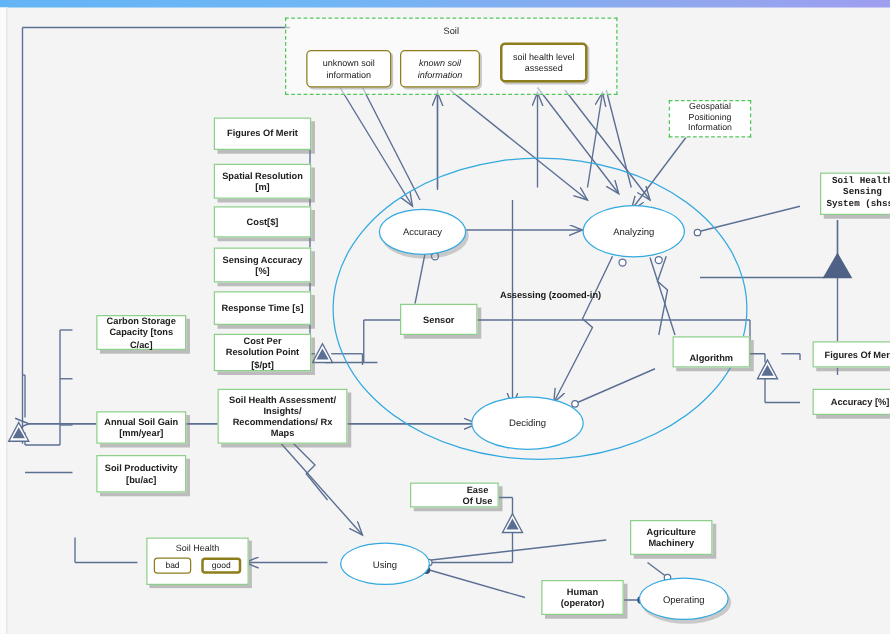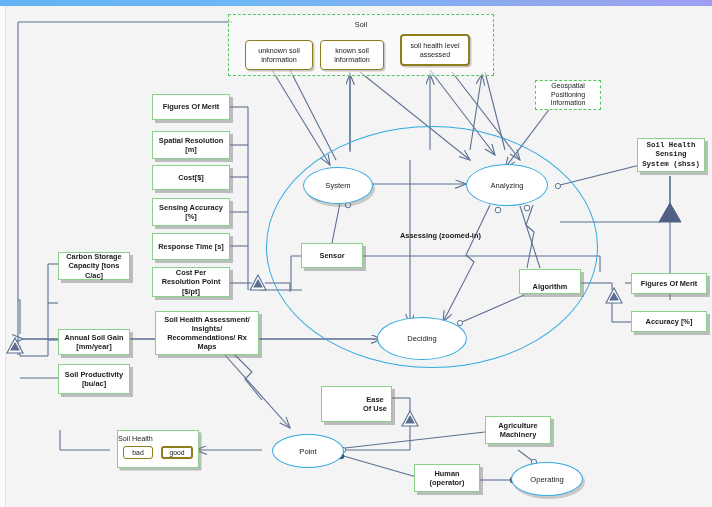--- a/index.html
+++ b/index.html
@@ -19,20 +19,21 @@
 
   svg.lay{position:absolute;left:0;top:0;width:712px;height:507px;overflow:visible;}
 
   
   .node{position:absolute;box-sizing:border-box;display:flex;align-items:center;justify-content:center;text-align:center;}
   .gbox{
     background:#ffffff;border:1.5px solid #8ed08b;
     box-shadow:3px 3px 0 0 rgba(120,120,120,.45);
     color:#202020;font-size:7.4px;line-height:9.2px;font-weight:bold;
     padding:2px 3px;
+    margin-left:19px;
   }
   .goldbox{
     background:#ffffff;border:1.6px solid #8d7d1c;border-radius:4px;
     color:#202020;font-size:7.2px;line-height:9px;
     box-shadow:1.5px 1.5px 0 0 rgba(150,150,150,.5);
     padding:2px 3px;
   }
   .goldsmall{
     background:#ffffff;border:1.3px solid #8d7d1c;border-radius:3px;
     color:#202020;font-size:6.8px;line-height:8px;padding:1px 2px;
@@ -54,21 +55,21 @@
   .ellipse.flat{box-shadow:2px 3px 0 0 rgba(110,110,110,.30);}
   .bigellipse{
     position:absolute;border:1.6px solid #33a9e0;border-radius:50%;
     background:transparent;
   }
   .freetext{position:absolute;font-size:7.4px;color:#181818;font-weight:bold;white-space:nowrap;}
   .soilhealthbox{
     position:absolute;background:#ffffff;border:1.5px solid #8ed08b;
     box-shadow:2.5px 2.5px 0 0 rgba(120,120,120,.45);
   }
-  .shb-title{position:absolute;left:0;right:0;top:3px;font-size:7.2px;color:#1c1c1c;}
+  .shb-title{position:absolute;left:0;right:0;top:3px;text-align:center;font-size:7.2px;color:#1c1c1c;}
 </style>
 </head>
 <body>
 
 <div id="stage">
 
   <div class="topbar"></div>
   <div class="leftedge"></div>
 
   <svg class="lay" viewBox="0 0 712 507">
@@ -220,21 +221,21 @@
   </svg>
 
   <div class="bigellipse" style="left:266px;top:126px;width:330px;height:240px;"></div>
 
   <div class="node greenpkg" style="left:228px;top:14px;width:266px;height:62px;">
     <span class="greenpkg-lbl">Soil</span>
   </div>
   <div class="node goldbox" style="left:245px;top:40px;width:68px;height:30px;">
     <span>unknown soil information</span>
   </div>
-  <div class="node goldbox" style="left:320px;top:40px;width:64px;height:30px;">
+  <div class="node goldbox" style="left:320px;top:40px;width:64px;height:30px;font-style:italic;">
     <span>known soil information</span>
   </div>
   <div class="node goldbox" style="left:400px;top:34px;width:70px;height:32px;border-width:2.2px;">
     <span>soil health level assessed</span>
   </div>
 
   <div class="node gbox" style="left:152px;top:94px;width:78px;height:26px;">
     <span>Figures Of Merit</span>
   </div>
   <div class="node gbox" style="left:152px;top:165px;width:78px;height:25px;">
@@ -284,42 +285,42 @@
     <span>Soil Health Sensing System (shss)</span>
   </div>
   <div class="node gbox" style="left:631px;top:273px;width:76px;height:21px;">
     <span>Figures Of Merit</span>
   </div>
   <div class="node gbox" style="left:631px;top:311px;width:76px;height:21px;">
     <span>Accuracy [%]</span>
   </div>
 
   <div class="node ellipse" style="left:303px;top:167px;width:70px;height:37px;">
-    <span>System</span>
+    <span>Accuracy</span>
   </div>
   <div class="node ellipse flat" style="left:466px;top:164px;width:82px;height:42px;box-shadow:none;">
     <span>Analyzing</span>
   </div>
   <div class="node ellipse flat" style="left:377px;top:317px;width:90px;height:43px;box-shadow:none;">
     <span>Deciding</span>
   </div>
   <div class="node ellipse flat" style="left:272px;top:434px;width:72px;height:34px;box-shadow:none;">
-    <span>Point</span>
+    <span>Using</span>
   </div>
   <div class="node ellipse" style="left:511px;top:462px;width:72px;height:34px;">
     <span>Operating</span>
   </div>
 
   <div class="node gbox" style="left:301px;top:243px;width:62px;height:25px;">
     <span>Sensor</span>
   </div>
   <div class="node gbox" style="left:519px;top:269px;width:62px;height:25px;align-items:flex-end;">
     <span>Algorithm</span>
   </div>
-  <div class="node gbox" style="left:321px;top:386px;width:71px;height:36px;padding-left:40px;">
+  <div class="node gbox" style="left:309px;top:386px;width:71px;height:20px;padding-left:40px;">
     <span>Ease Of Use</span>
   </div>
   <div class="node gbox" style="left:485px;top:416px;width:66px;height:28px;">
     <span>Agriculture Machinery</span>
   </div>
   <div class="node gbox" style="left:414px;top:464px;width:66px;height:28px;">
     <span>Human (operator)</span>
   </div>
 
   <div class="freetext" style="left:400px;top:231px;">Assessing (zoomed-in)</div>

